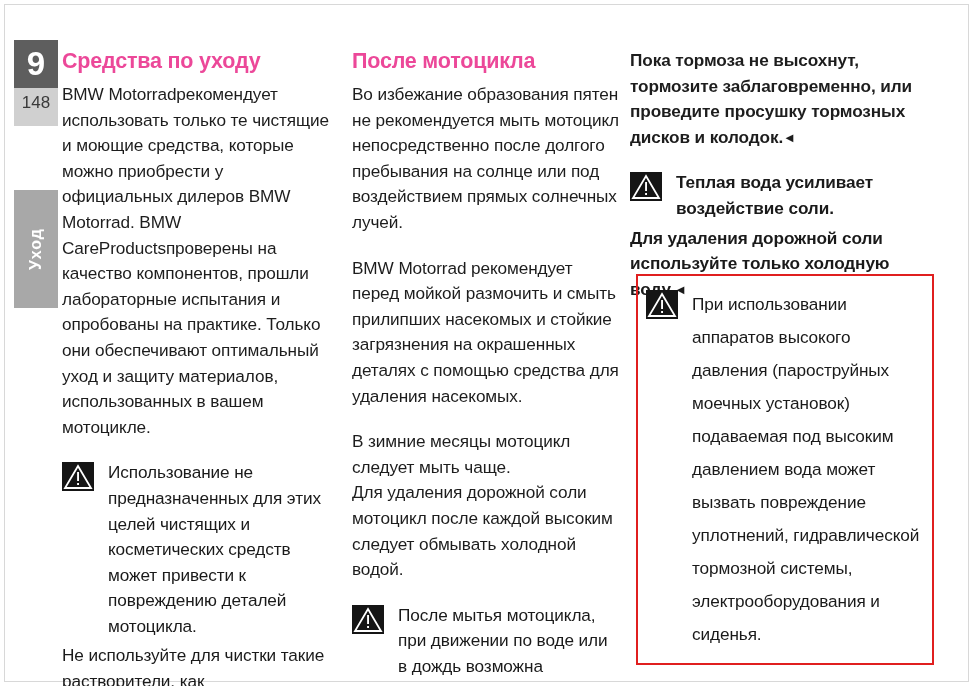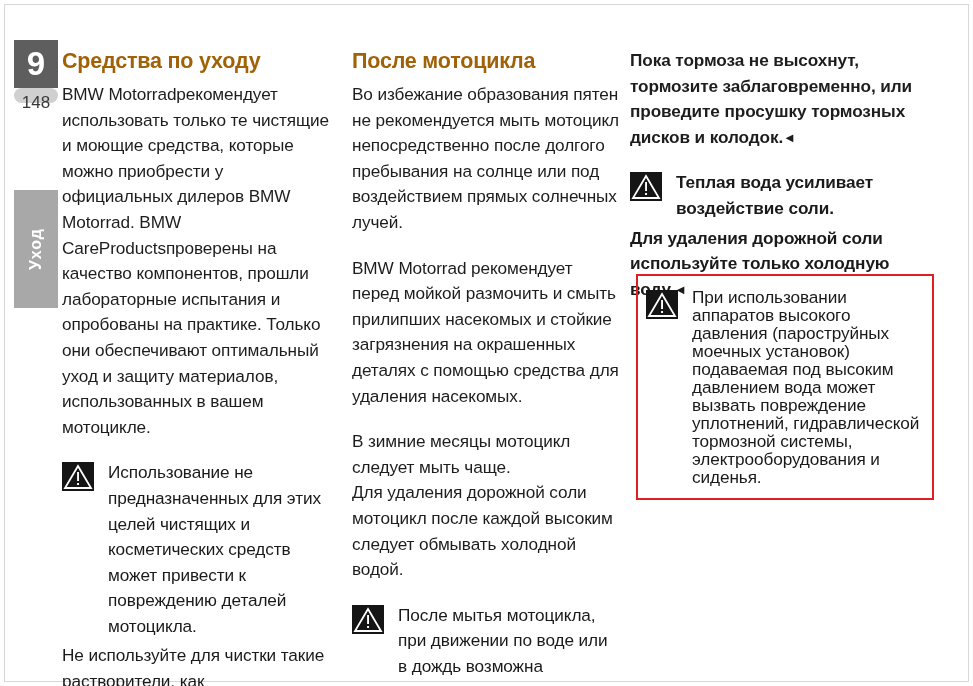--- a/index.html
+++ b/index.html
@@ -44,27 +44,26 @@
     background: #5e5e5e;
     color: #ffffff;
     font-size: 33px;
     font-weight: bold;
     line-height: 48px;
     text-align: center;
     letter-spacing: 0px;
   }
   .chapter-page {
     width: 44px;
-    height: 15px;
+    height: 38px;
     background: #d0d0d0;
     color: #3a3a3a;
     font-size: 17px;
     line-height: 30px;
     text-align: center;
-    border-radius: 11px;
   }
   .chapter-label {
     position: absolute;
     left: 14px;
     top: 190px;
     width: 44px;
     height: 118px;
     background: #a8a8a8;
     color: #ffffff;
   }
@@ -90,21 +89,21 @@
     top: 48px;
   }
   .col-1 { left: 62px;  width: 274px; }
   .col-2 { left: 352px; width: 272px; }
   .col-3 { left: 630px; width: 290px; font-weight: bold; }
 
   h2.col-title {
     margin: 0 0 8px 0;
     font-size: 21.5px;
     font-weight: bold;
-    color: #a16207;
+    color: #ec4899;
     letter-spacing: -0.2px;
     line-height: 26px;
   }
 
   p.para {
     margin: 0 0 0 0;
     font-size: 17.2px;
     line-height: 25.6px;
     color: #1d1d1d;
     letter-spacing: -0.1px;
@@ -149,21 +148,21 @@
   .redbox {
     position: absolute;
     left: 636px;
     top: 274px;
     width: 298px;
     box-sizing: border-box;
     border: 2.5px solid #e01f1f;
     padding: 8px 8px 8px 8px;
   }
   .redbox .warn { margin-top: 0; }
-  .redbox .warn p { font-size: 17.2px; line-height: 18px; }
+  .redbox .warn p { font-size: 17.2px; line-height: 33px; }
 </style>
 </head>
 <body>
 
 <div class="page">
   <div class="page-border"></div>
 
   <div class="chapter-tab">
     <div class="chapter-num">9</div>
     <div class="chapter-page">148</div>

